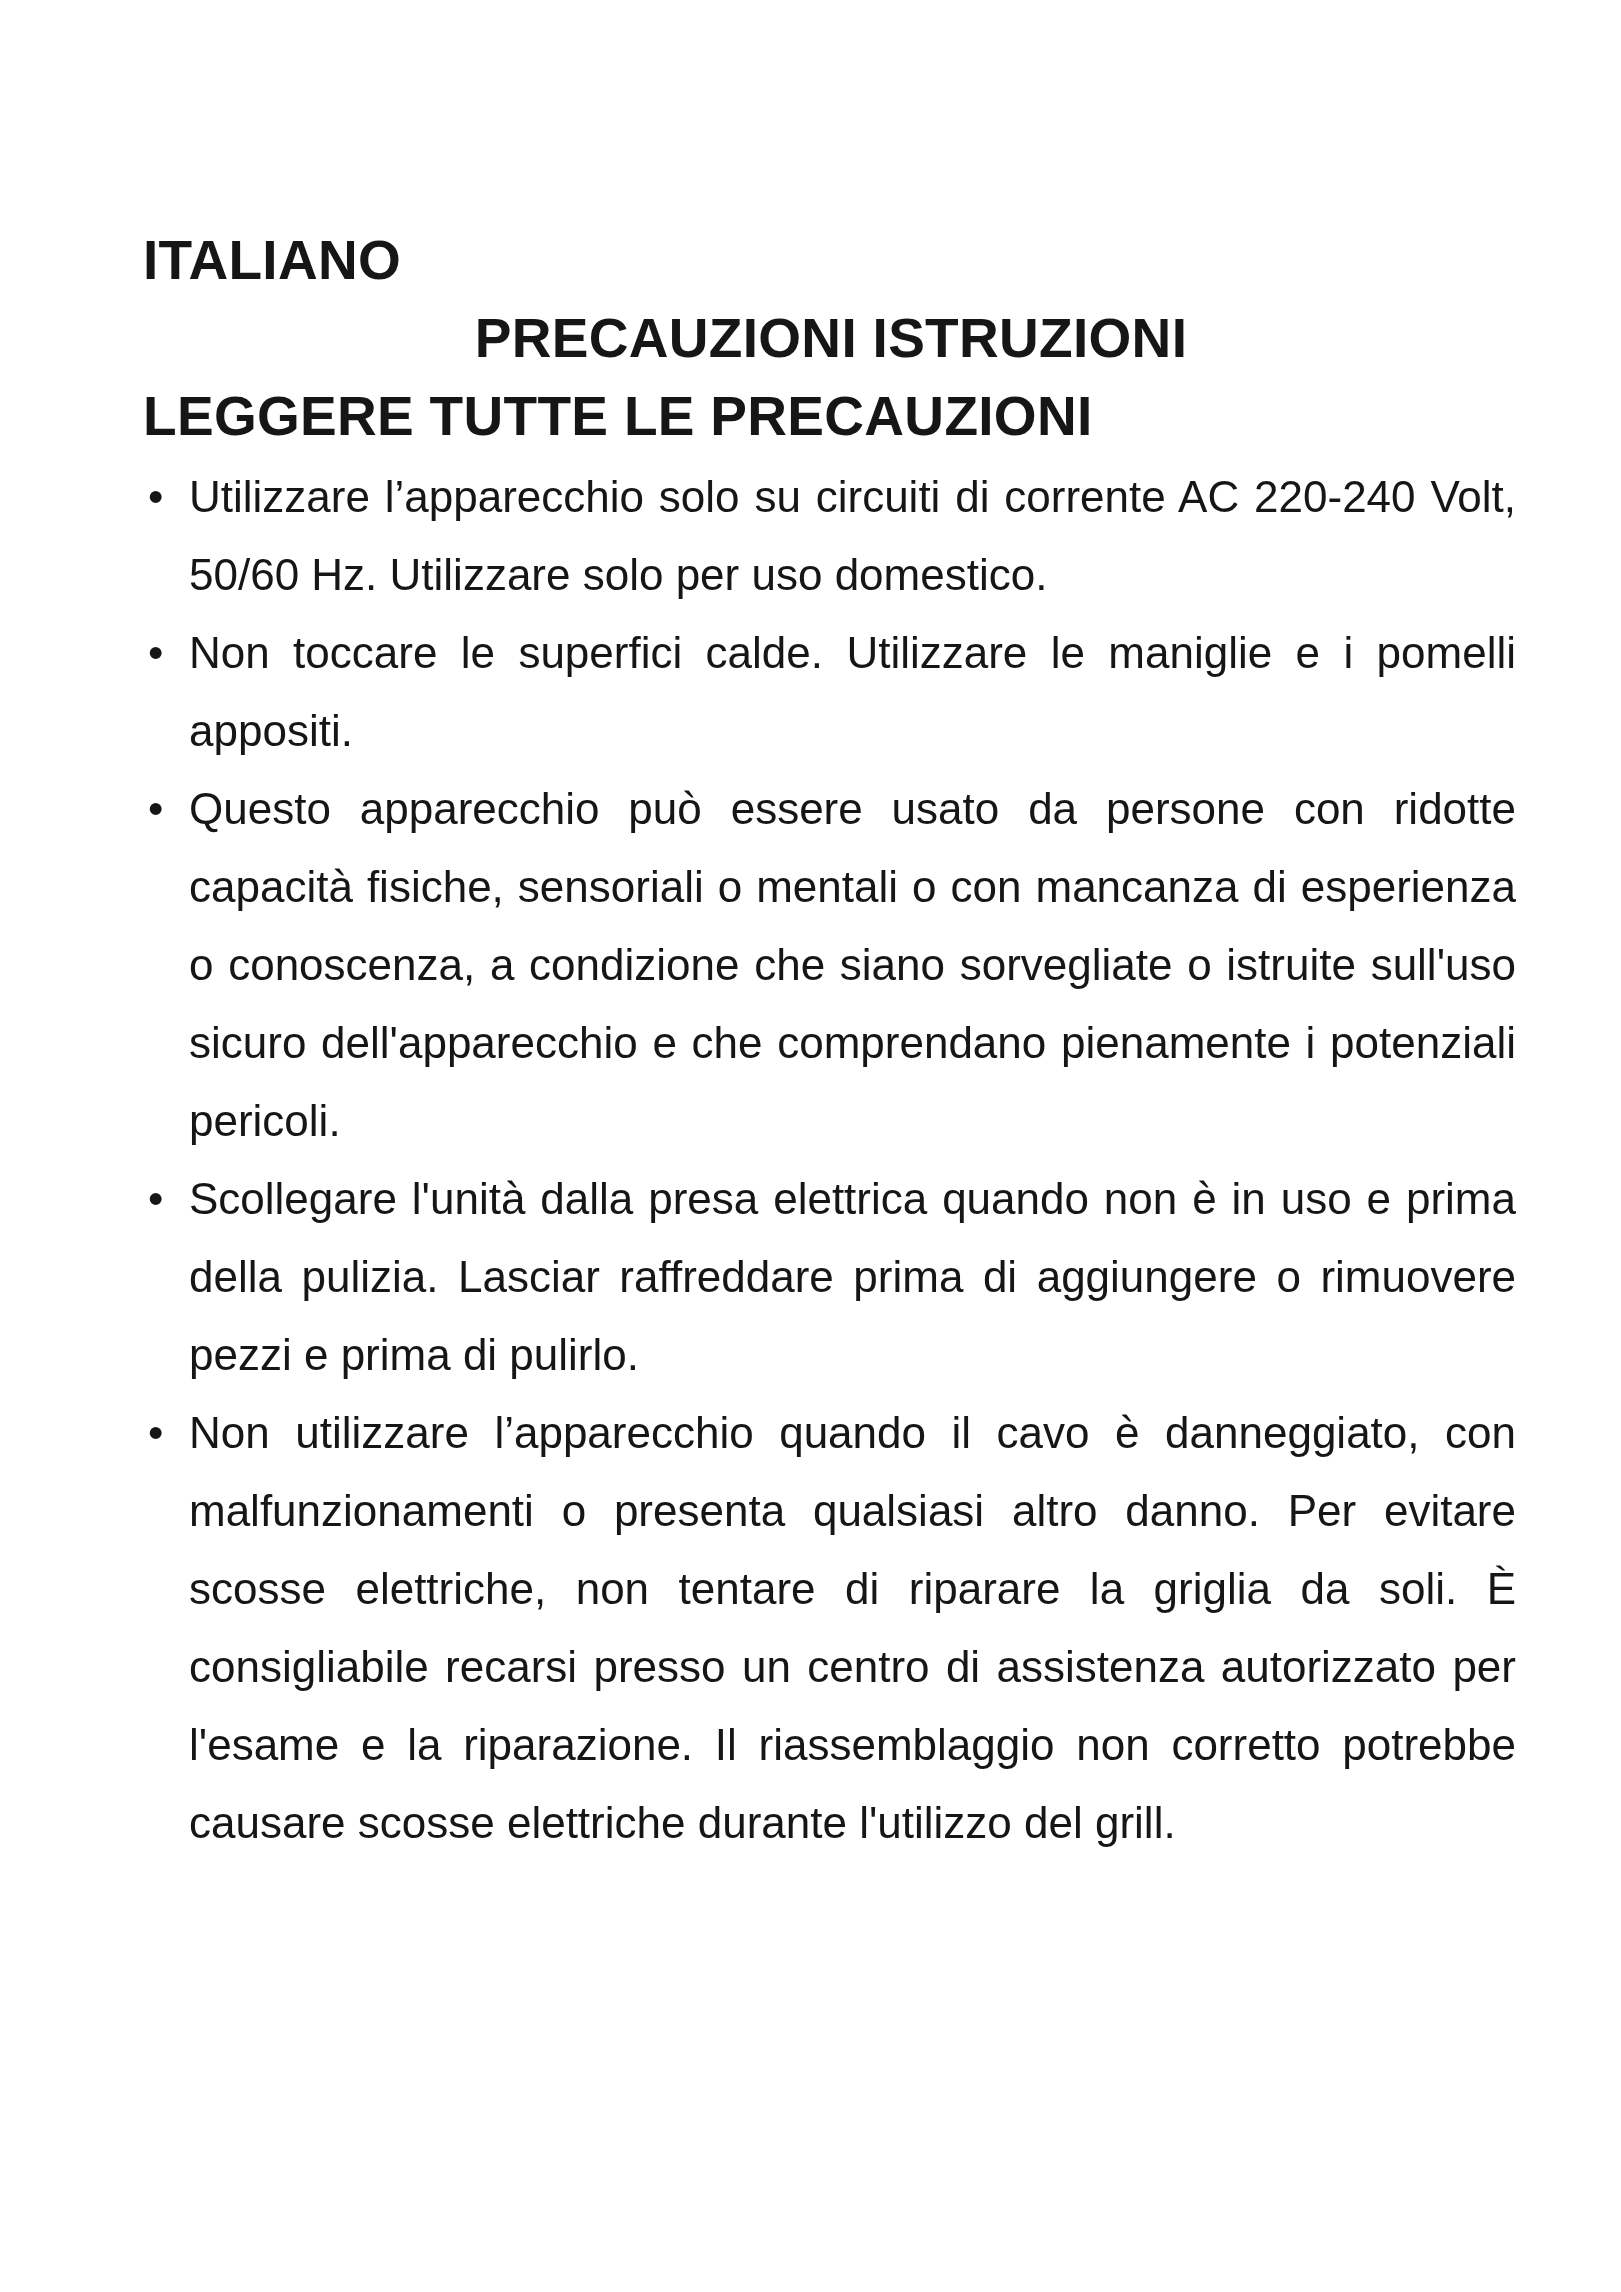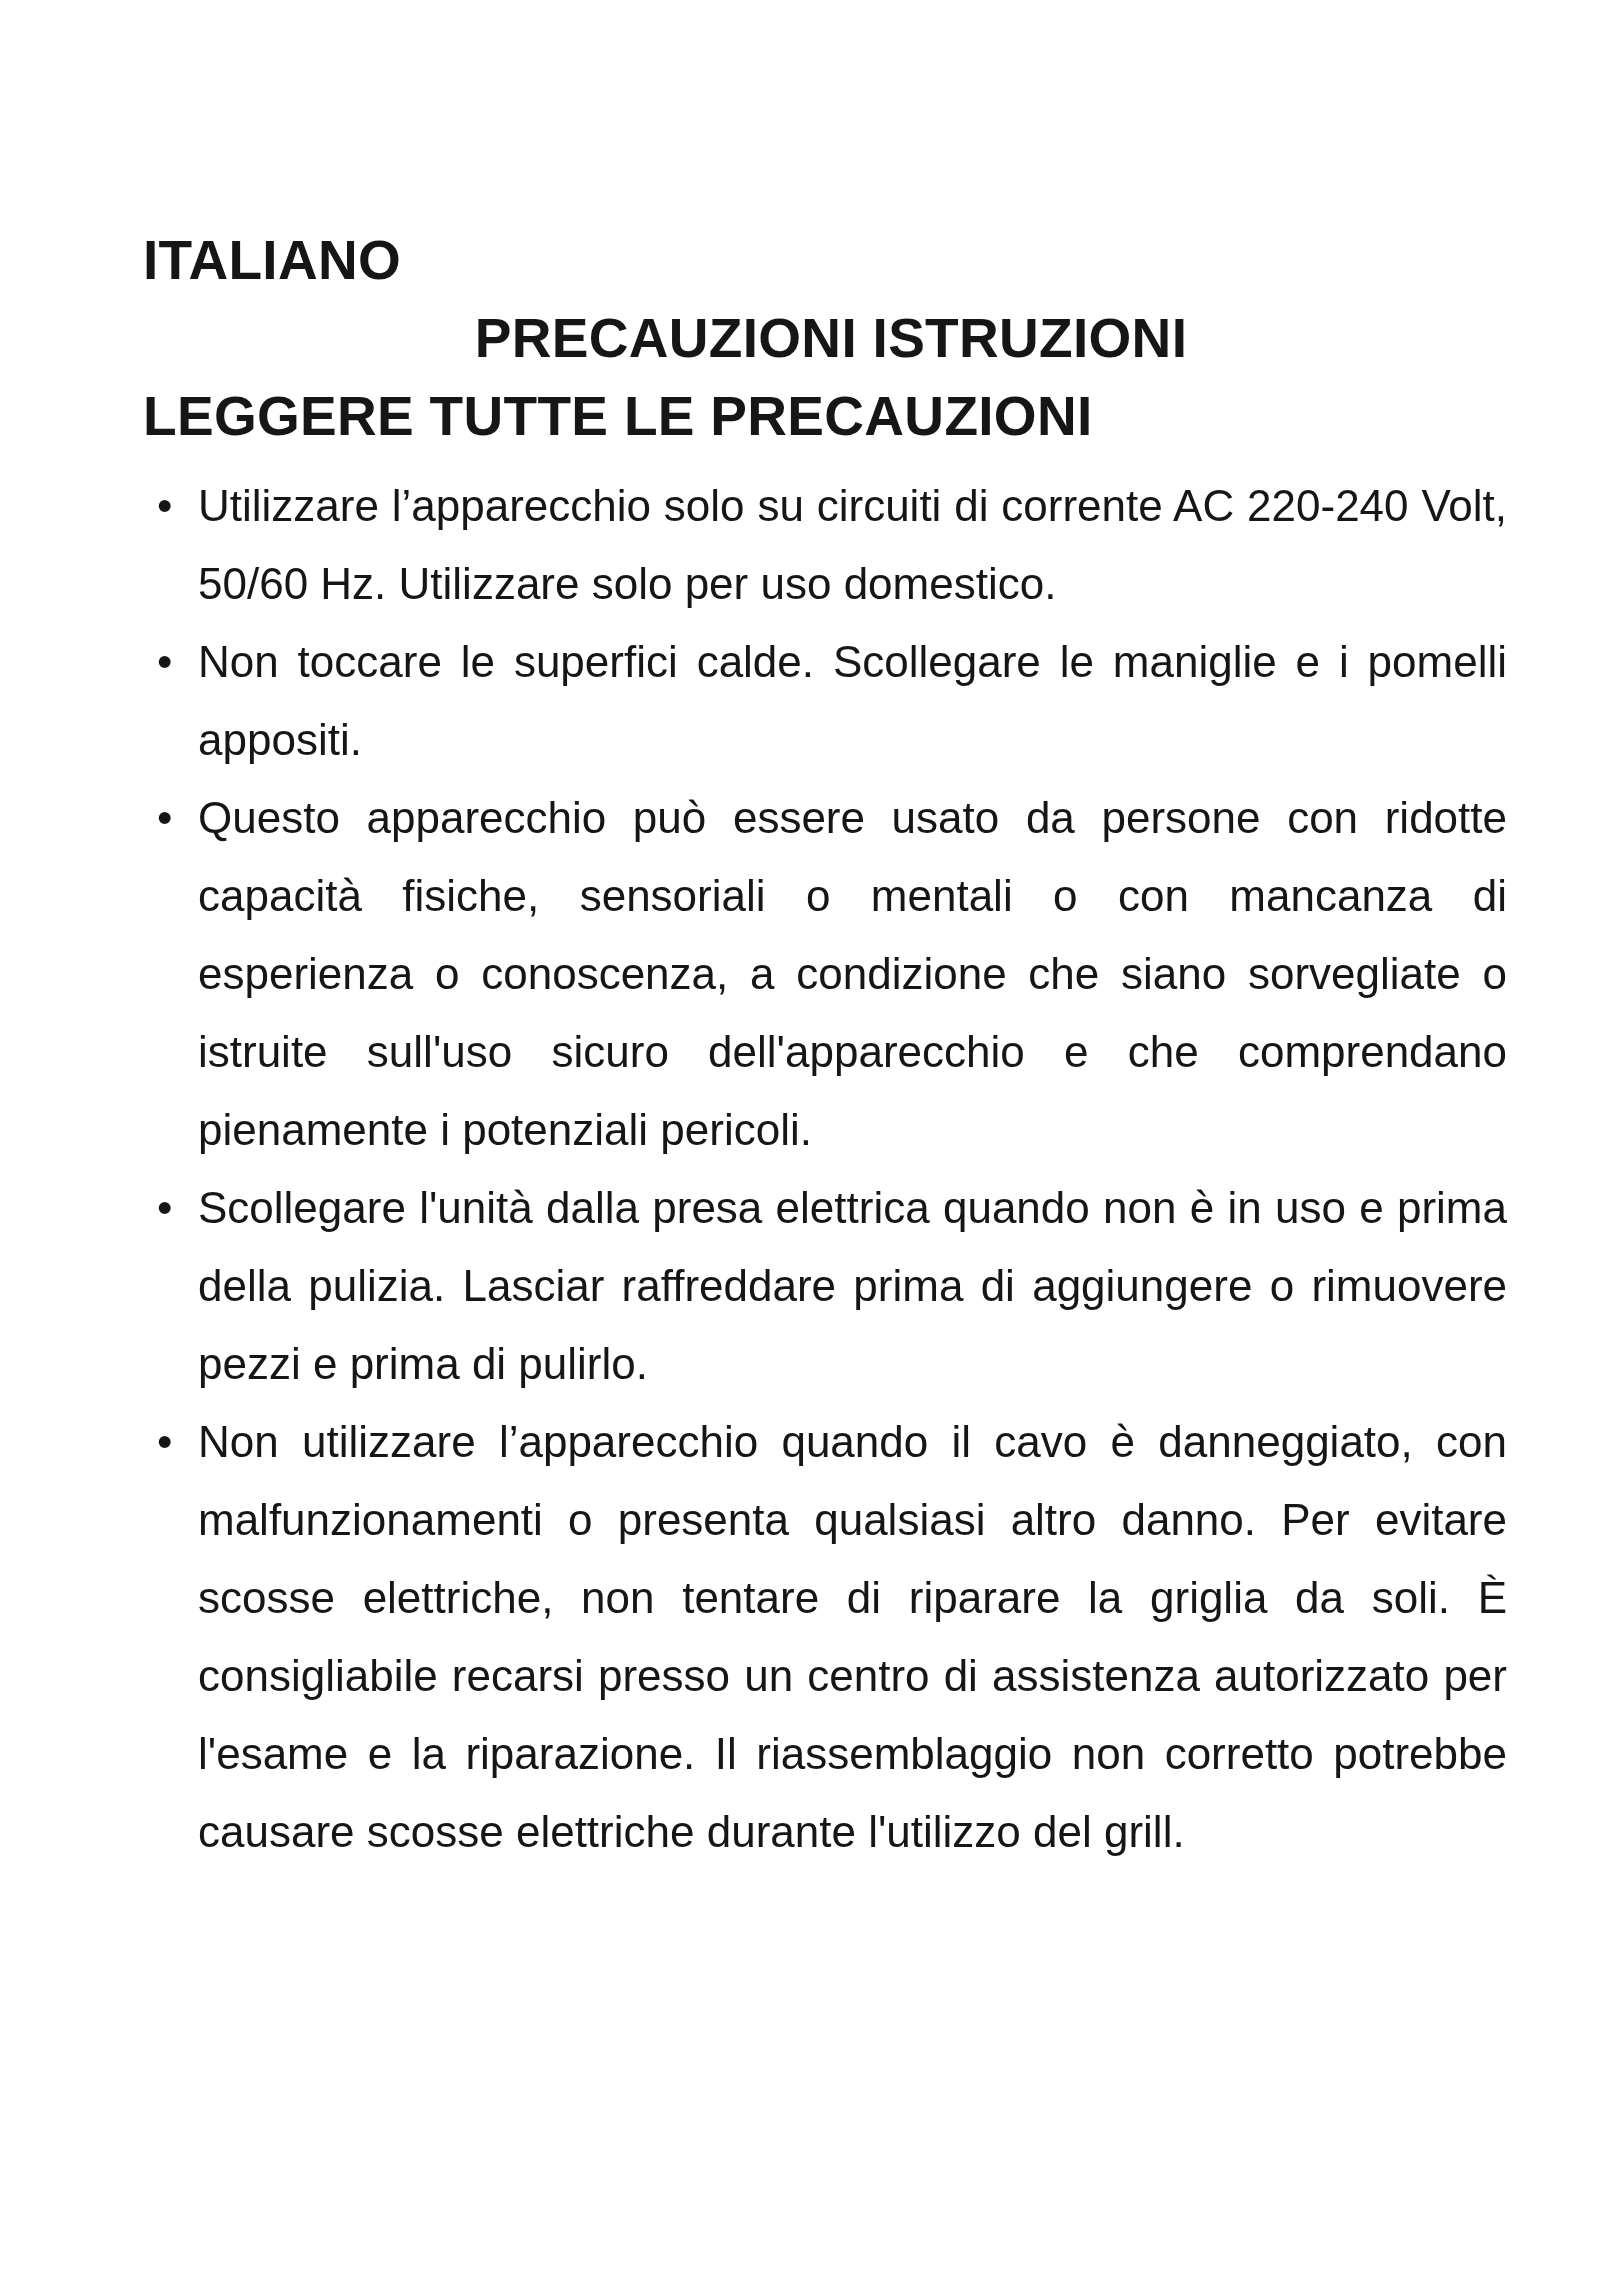--- a/index.html
+++ b/index.html
@@ -20,21 +20,21 @@
   .lang-heading, .doc-title, .doc-subtitle {
     font-size: 55px;
     font-weight: 700;
     line-height: 78px;
     margin: 0;
     letter-spacing: 0.3px;
   }
   .doc-title { text-align: center; }
   .precautions-list {
     list-style: none;
-    margin: 12px;
+    margin: 3px;
     padding: 0;
     font-size: 44px;
     line-height: 78px;
     font-weight: 400;
   }
   .precautions-list li {
     position: relative;
     padding-left: 43px;
     text-align: justify;
     text-justify: inter-word;
@@ -51,19 +51,19 @@
 
 <div class="page">
   <h1 class="lang-heading">ITALIANO</h1>
 
   <h2 class="doc-title">PRECAUZIONI ISTRUZIONI</h2>
 
   <h3 class="doc-subtitle">LEGGERE TUTTE LE PRECAUZIONI</h3>
 
   <ul class="precautions-list">
     <li>Utilizzare l’apparecchio solo su circuiti di corrente AC 220-240 Volt, 50/60 Hz. Utilizzare solo per uso domestico.</li>
-    <li>Non toccare le superfici calde. Scollegare le maniglie e i pomelli appositi.</li>
+    <li>Non toccare le superfici calde. Utilizzare le maniglie e i pomelli appositi.</li>
     <li>Questo apparecchio può essere usato da persone con ridotte capacità fisiche, sensoriali o mentali o con mancanza di esperienza o conoscenza, a condizione che siano sorvegliate o istruite sull'uso sicuro dell'apparecchio e che comprendano pienamente i potenziali pericoli.</li>
     <li>Scollegare l'unità dalla presa elettrica quando non è in uso e prima della pulizia. Lasciar raffreddare prima di aggiungere o rimuovere pezzi e prima di pulirlo.</li>
     <li>Non utilizzare l’apparecchio quando il cavo è danneggiato, con malfunzionamenti o presenta qualsiasi altro danno. Per evitare scosse elettriche, non tentare di riparare la griglia da soli. È consigliabile recarsi presso un centro di assistenza autorizzato per l'esame e la riparazione. Il riassemblaggio non corretto potrebbe causare scosse elettriche durante l'utilizzo del grill.</li>
   </ul>
 </div>
 
 
 </body></html>

